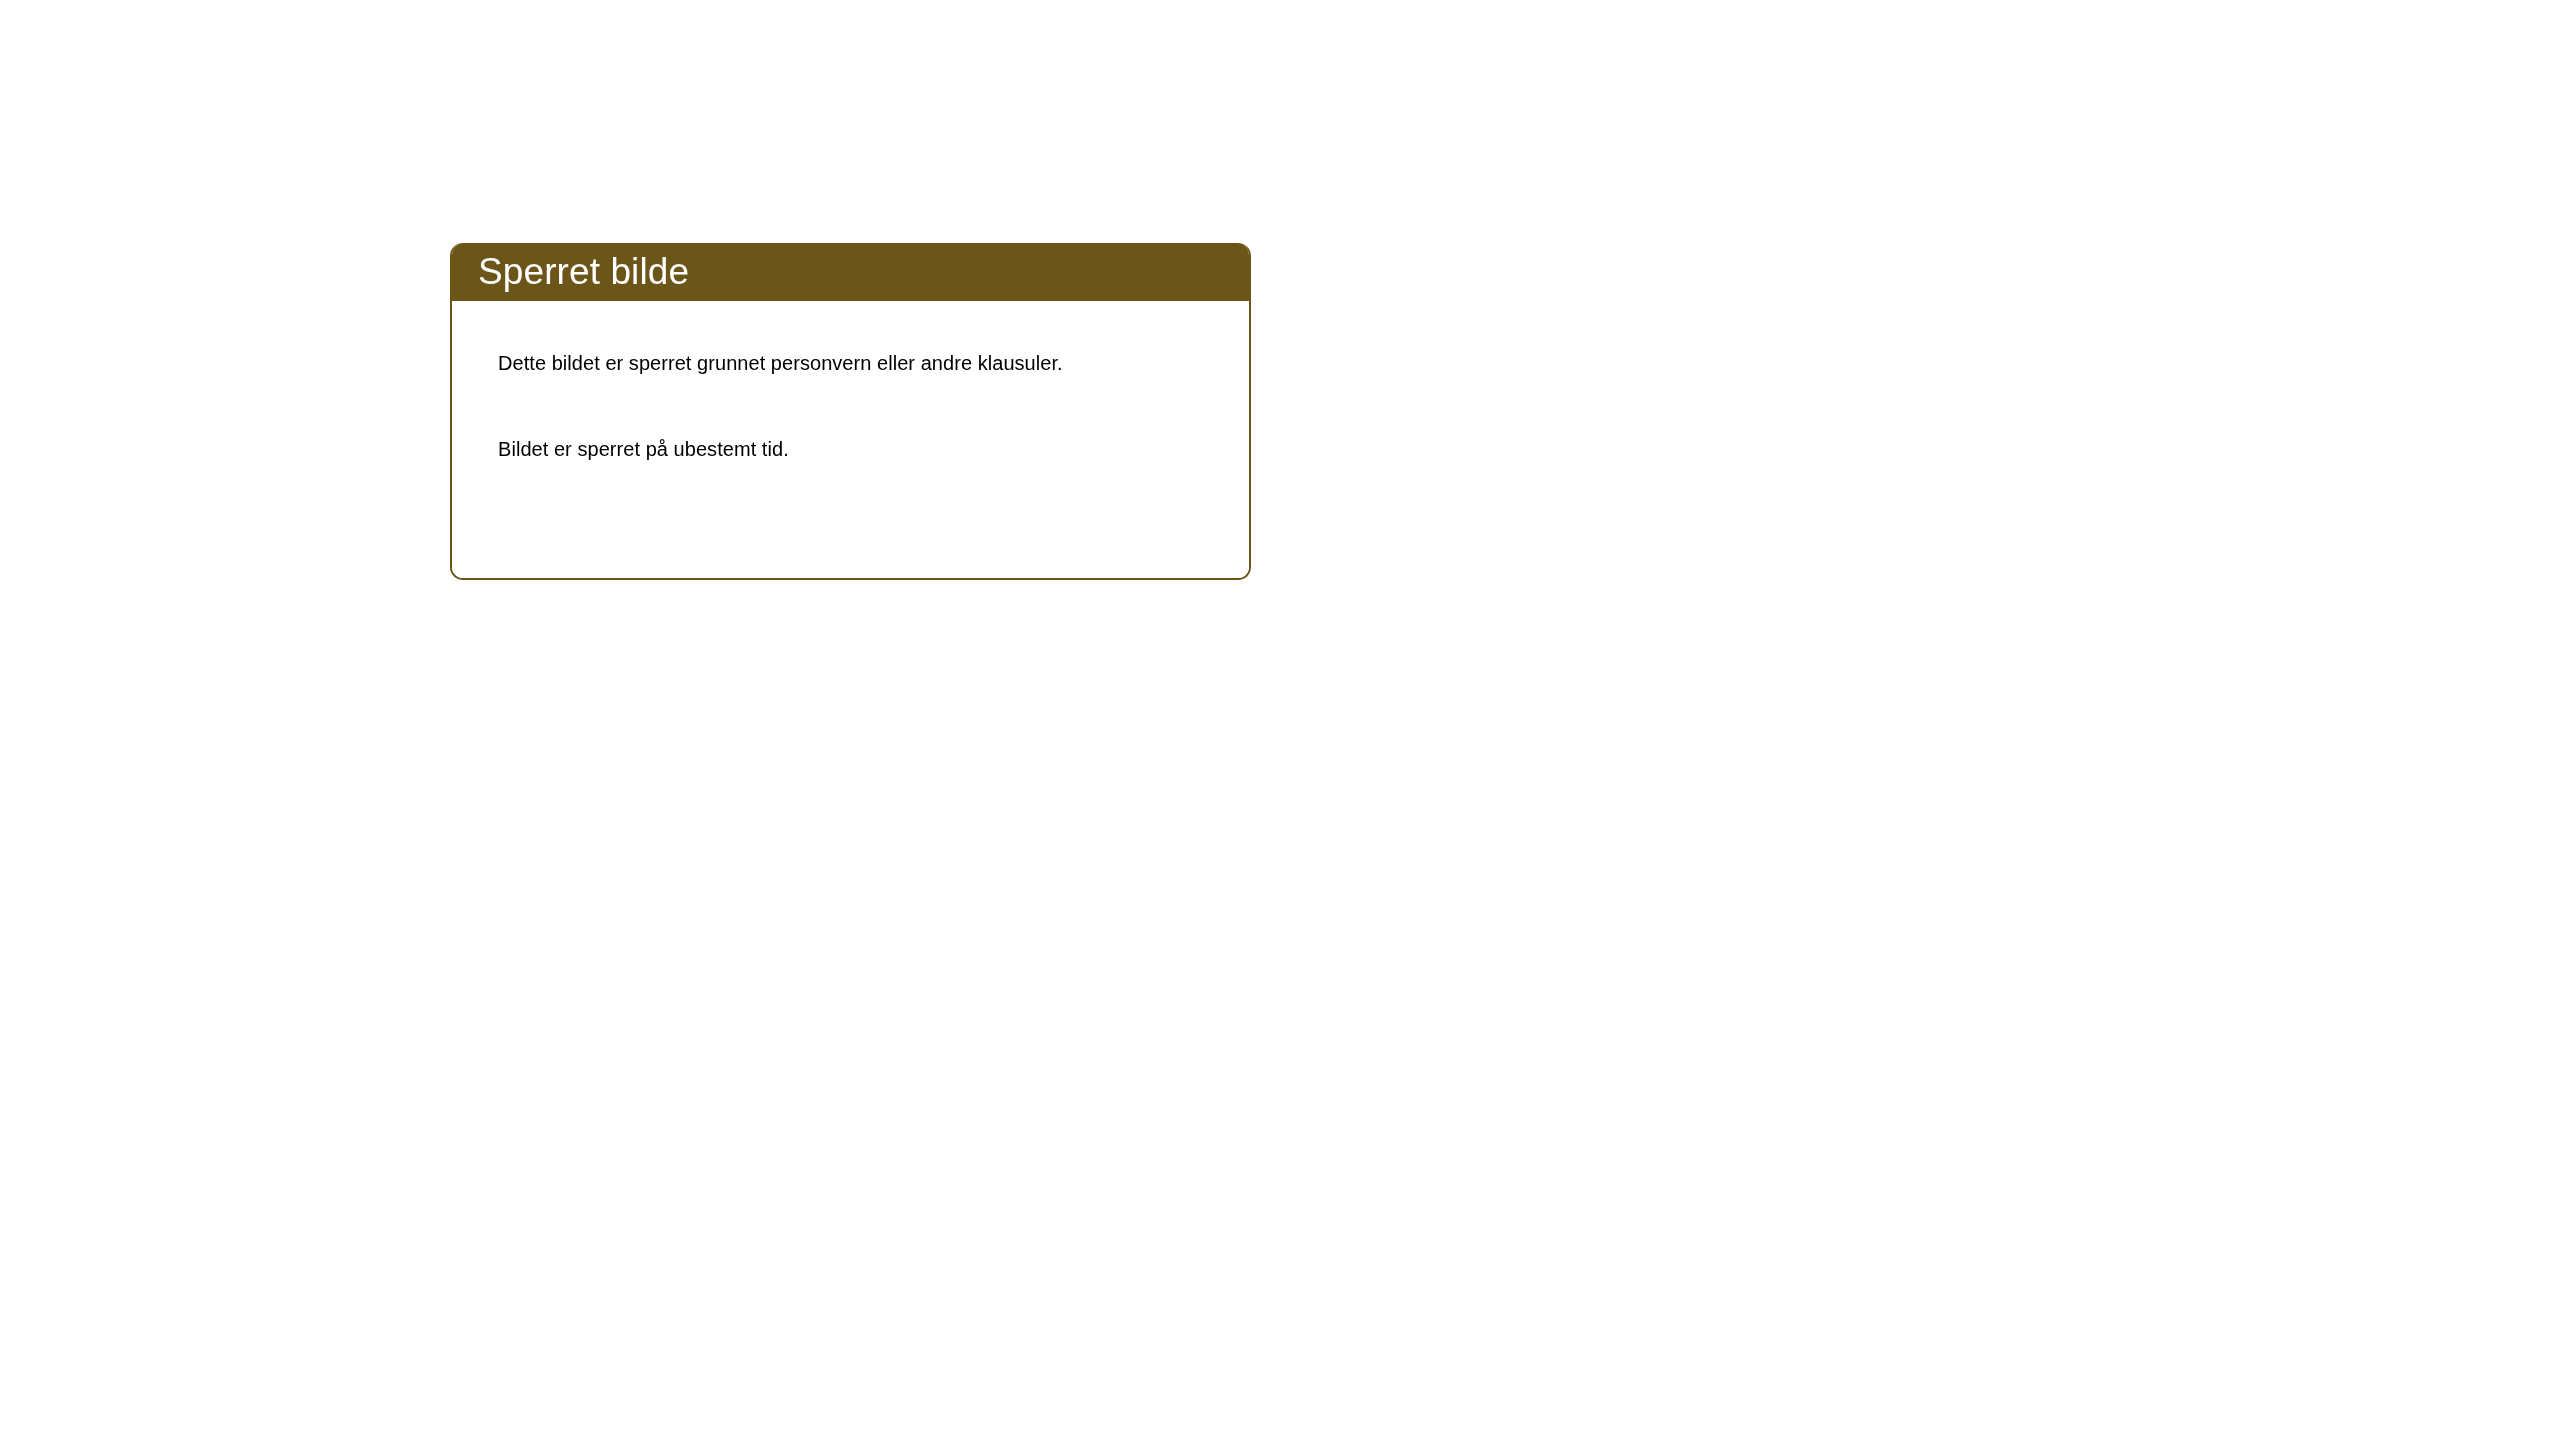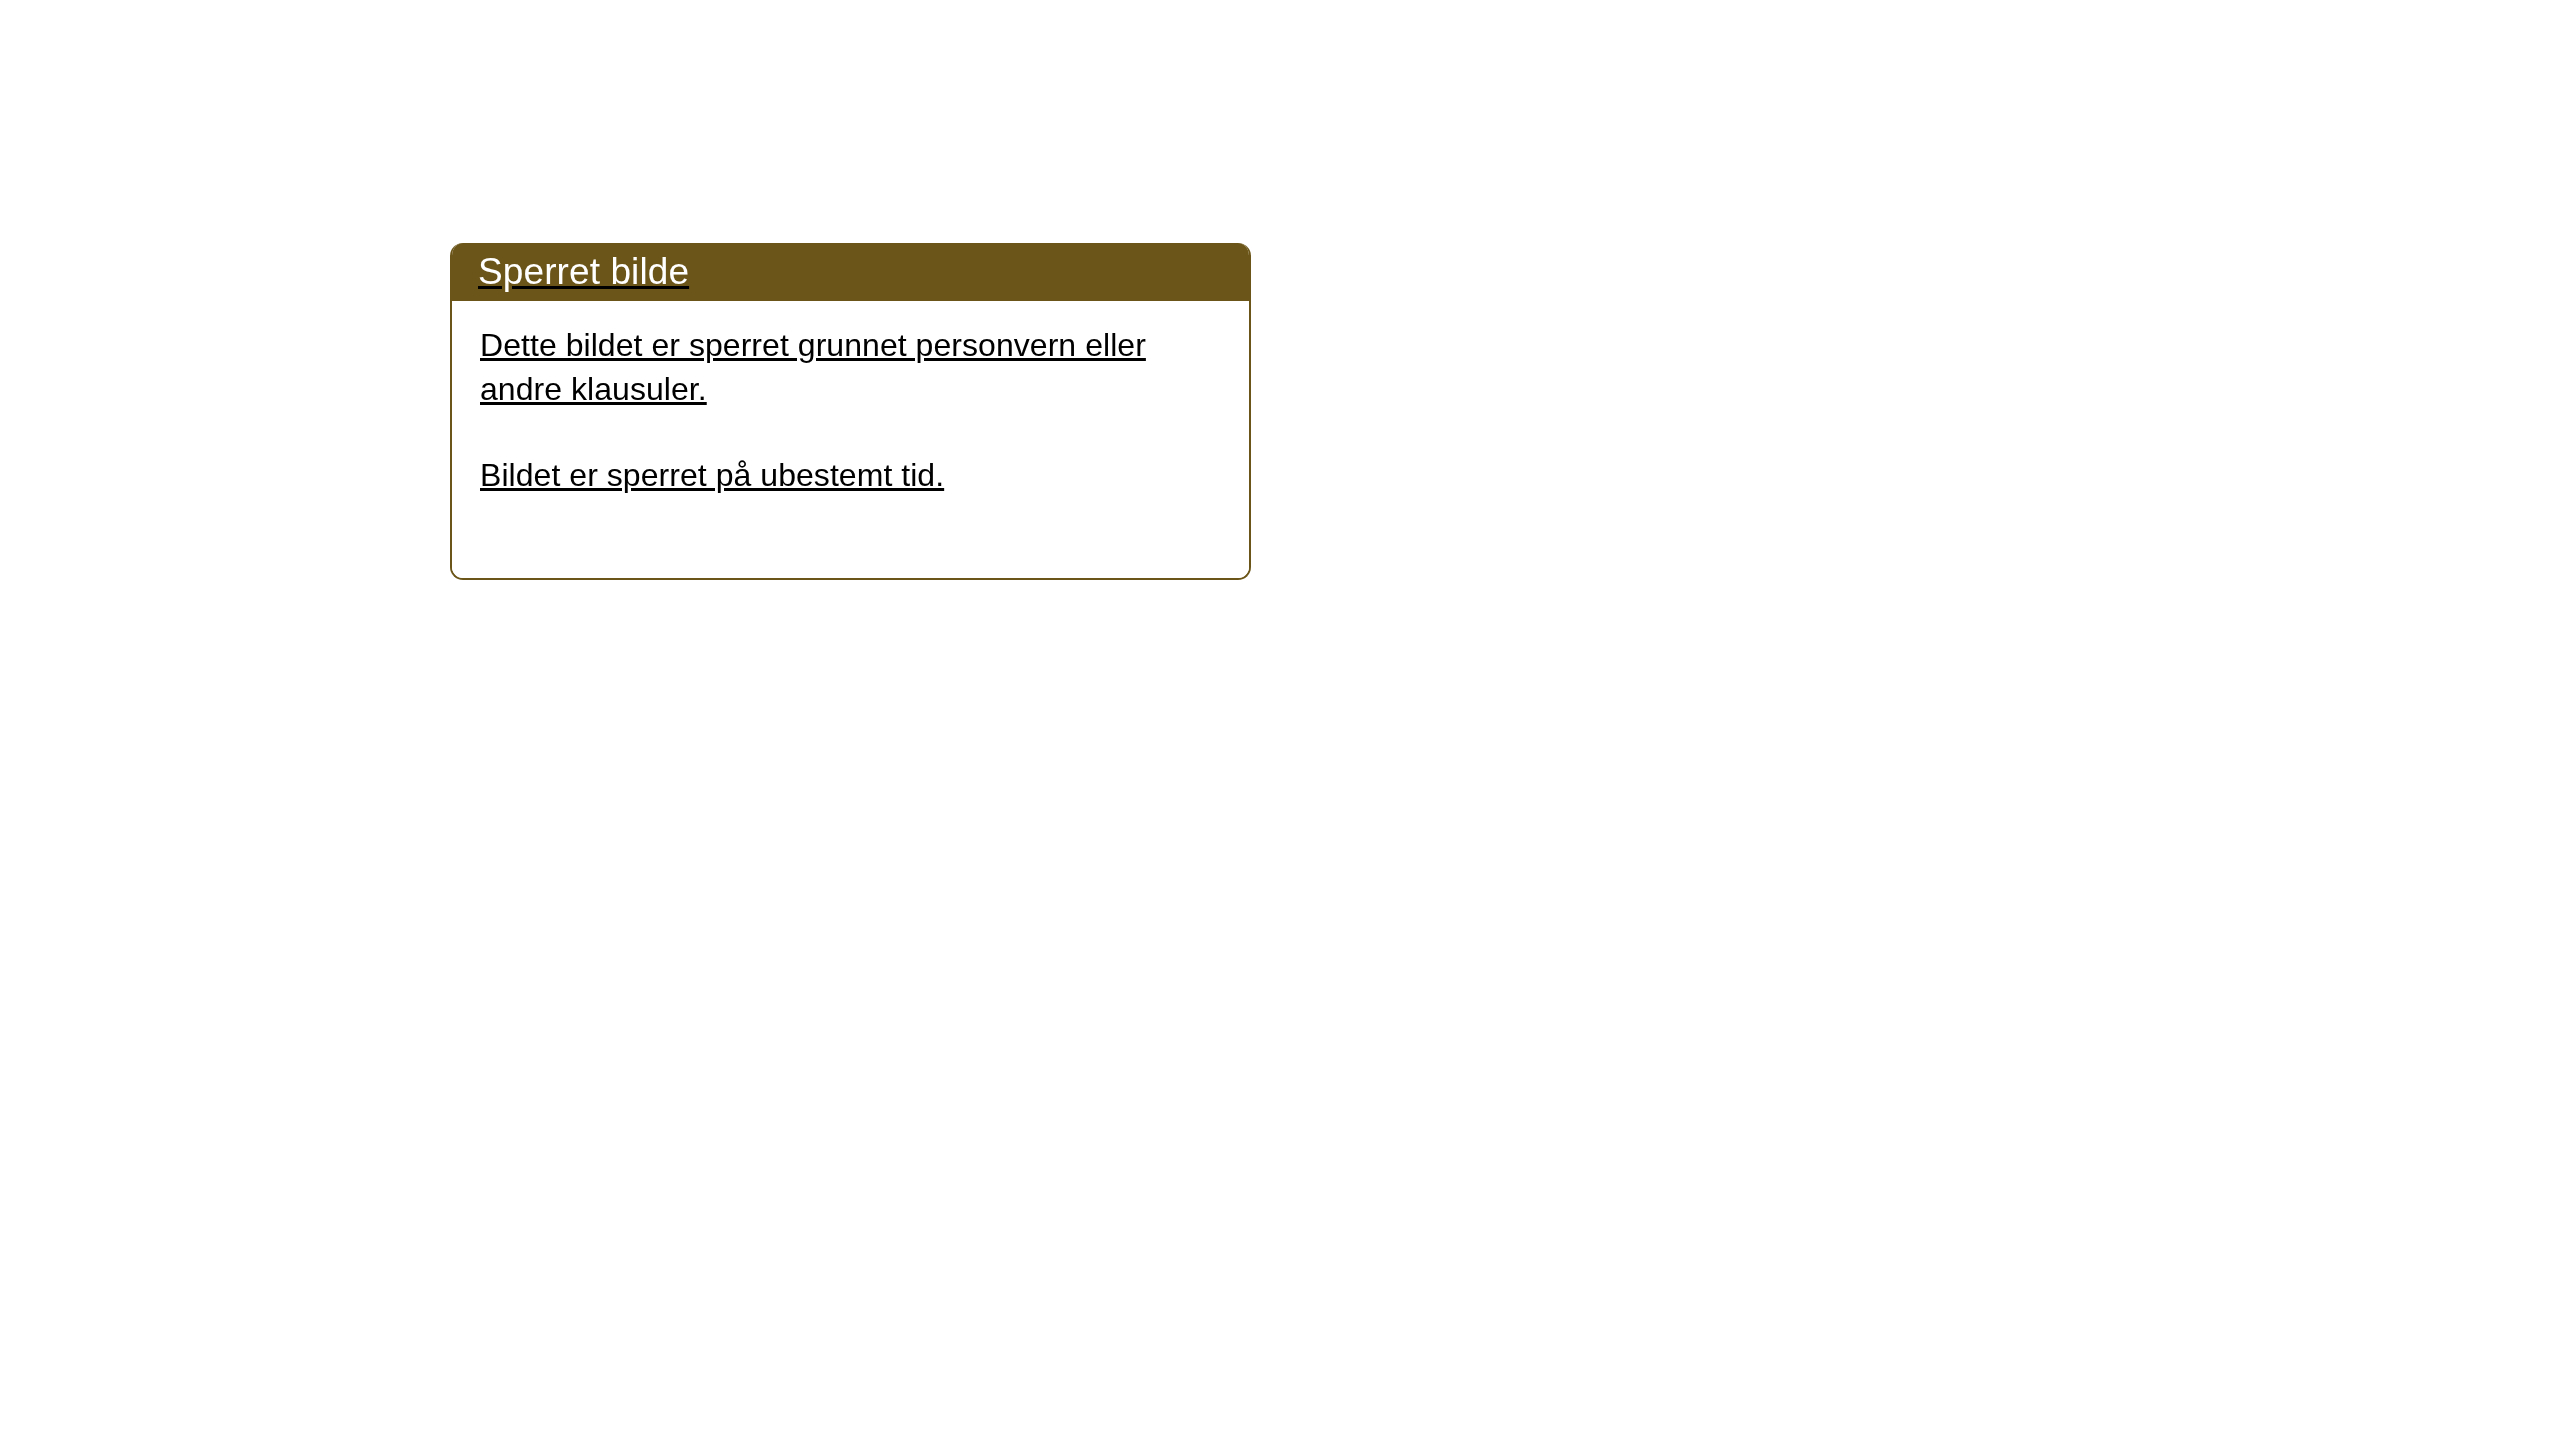--- a/index.html
+++ b/index.html
@@ -23,21 +23,20 @@
   }
 
   .notice-row {
     position: absolute;
     left: 450px;
     top: 243px;
     display: flex;
     flex-direction: row;
     align-items: flex-start;
     gap: 30px;
-    text-decoration: underline;
   }
 
   .notice-card {
     width: 801px;
     height: 337px;
     box-sizing: border-box;
     background: #ffffff;
     border-radius: 13px;
     border: 2px solid #6b5518;
     border-top: none;
@@ -74,24 +73,24 @@
 
   .card-body {
     flex: 1 1 auto;
     padding: 22px 24px 0 28px;
     box-sizing: border-box;
     background: #ffffff;
   }
 
   .body-paragraph {
     color: #000000;
-    font-size: 32px;
+    font-size: 20px;
     line-height: 44px;
     font-weight: 400;
-    margin: 0;
+    margin: 18px;
     letter-spacing: 0.05px;
   }
 
   .body-paragraph + .body-paragraph {
     margin-top: 42px;
   }
 </style>
 </head>
 <body>
 

